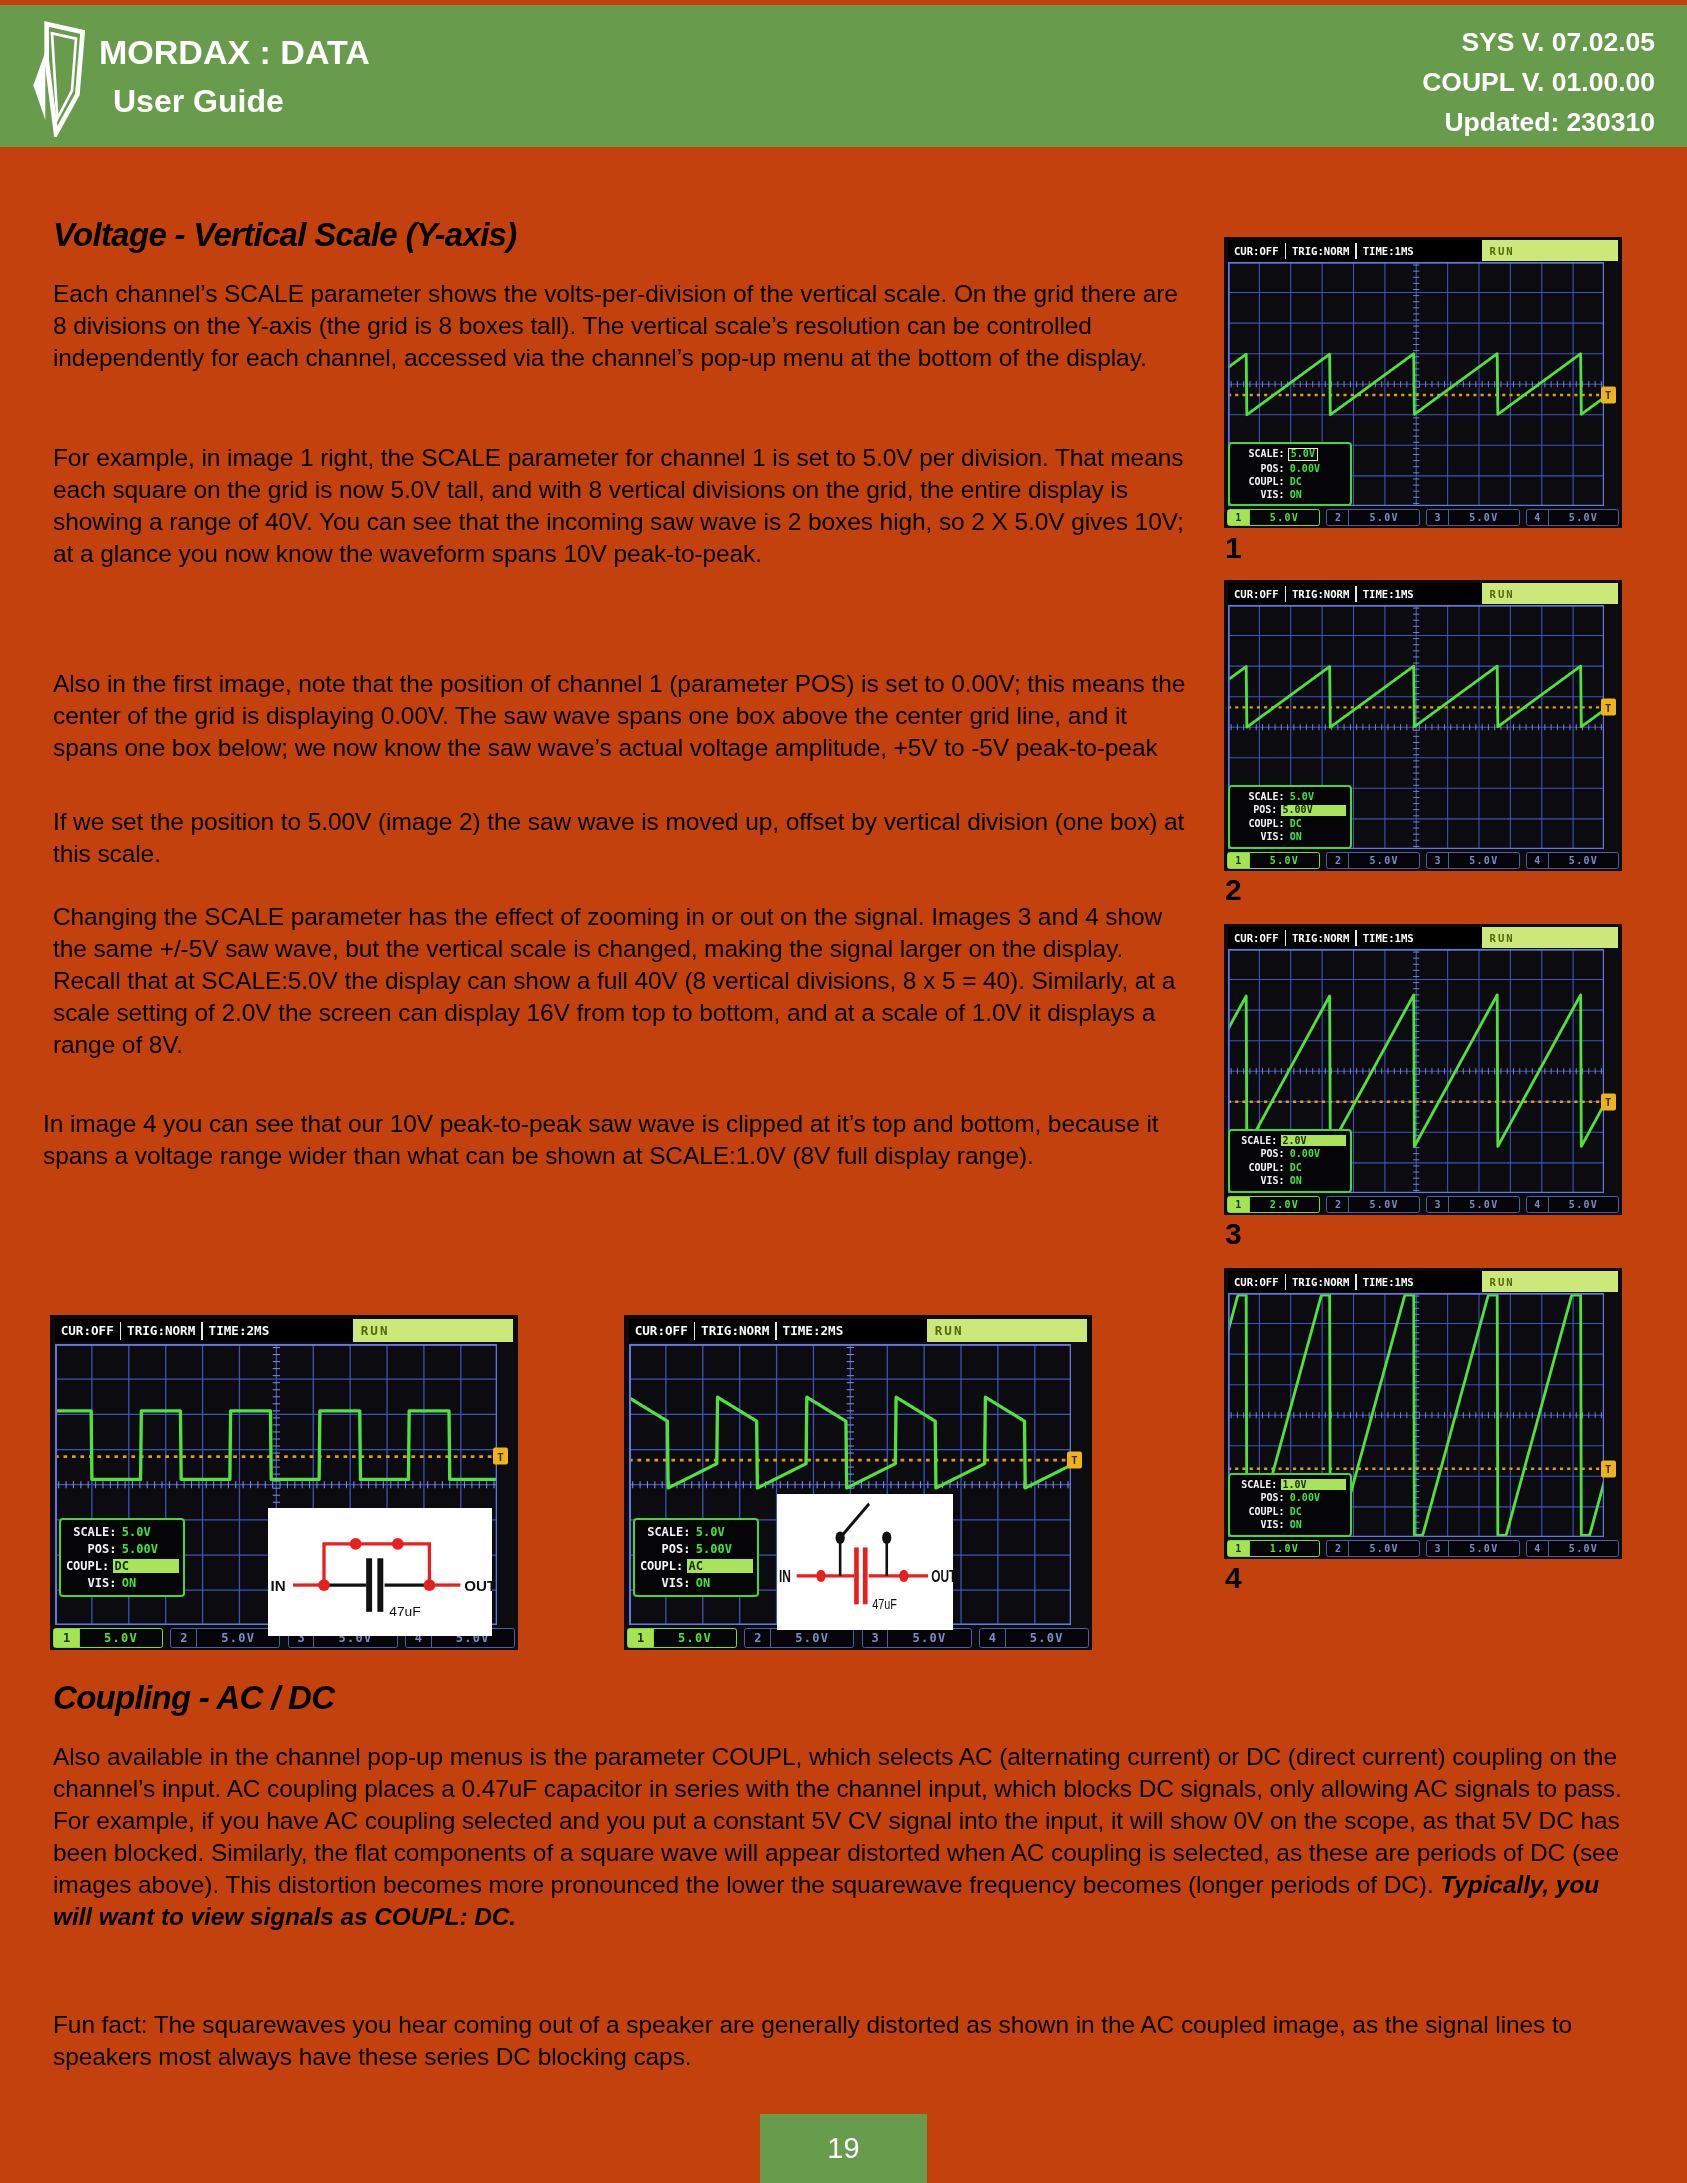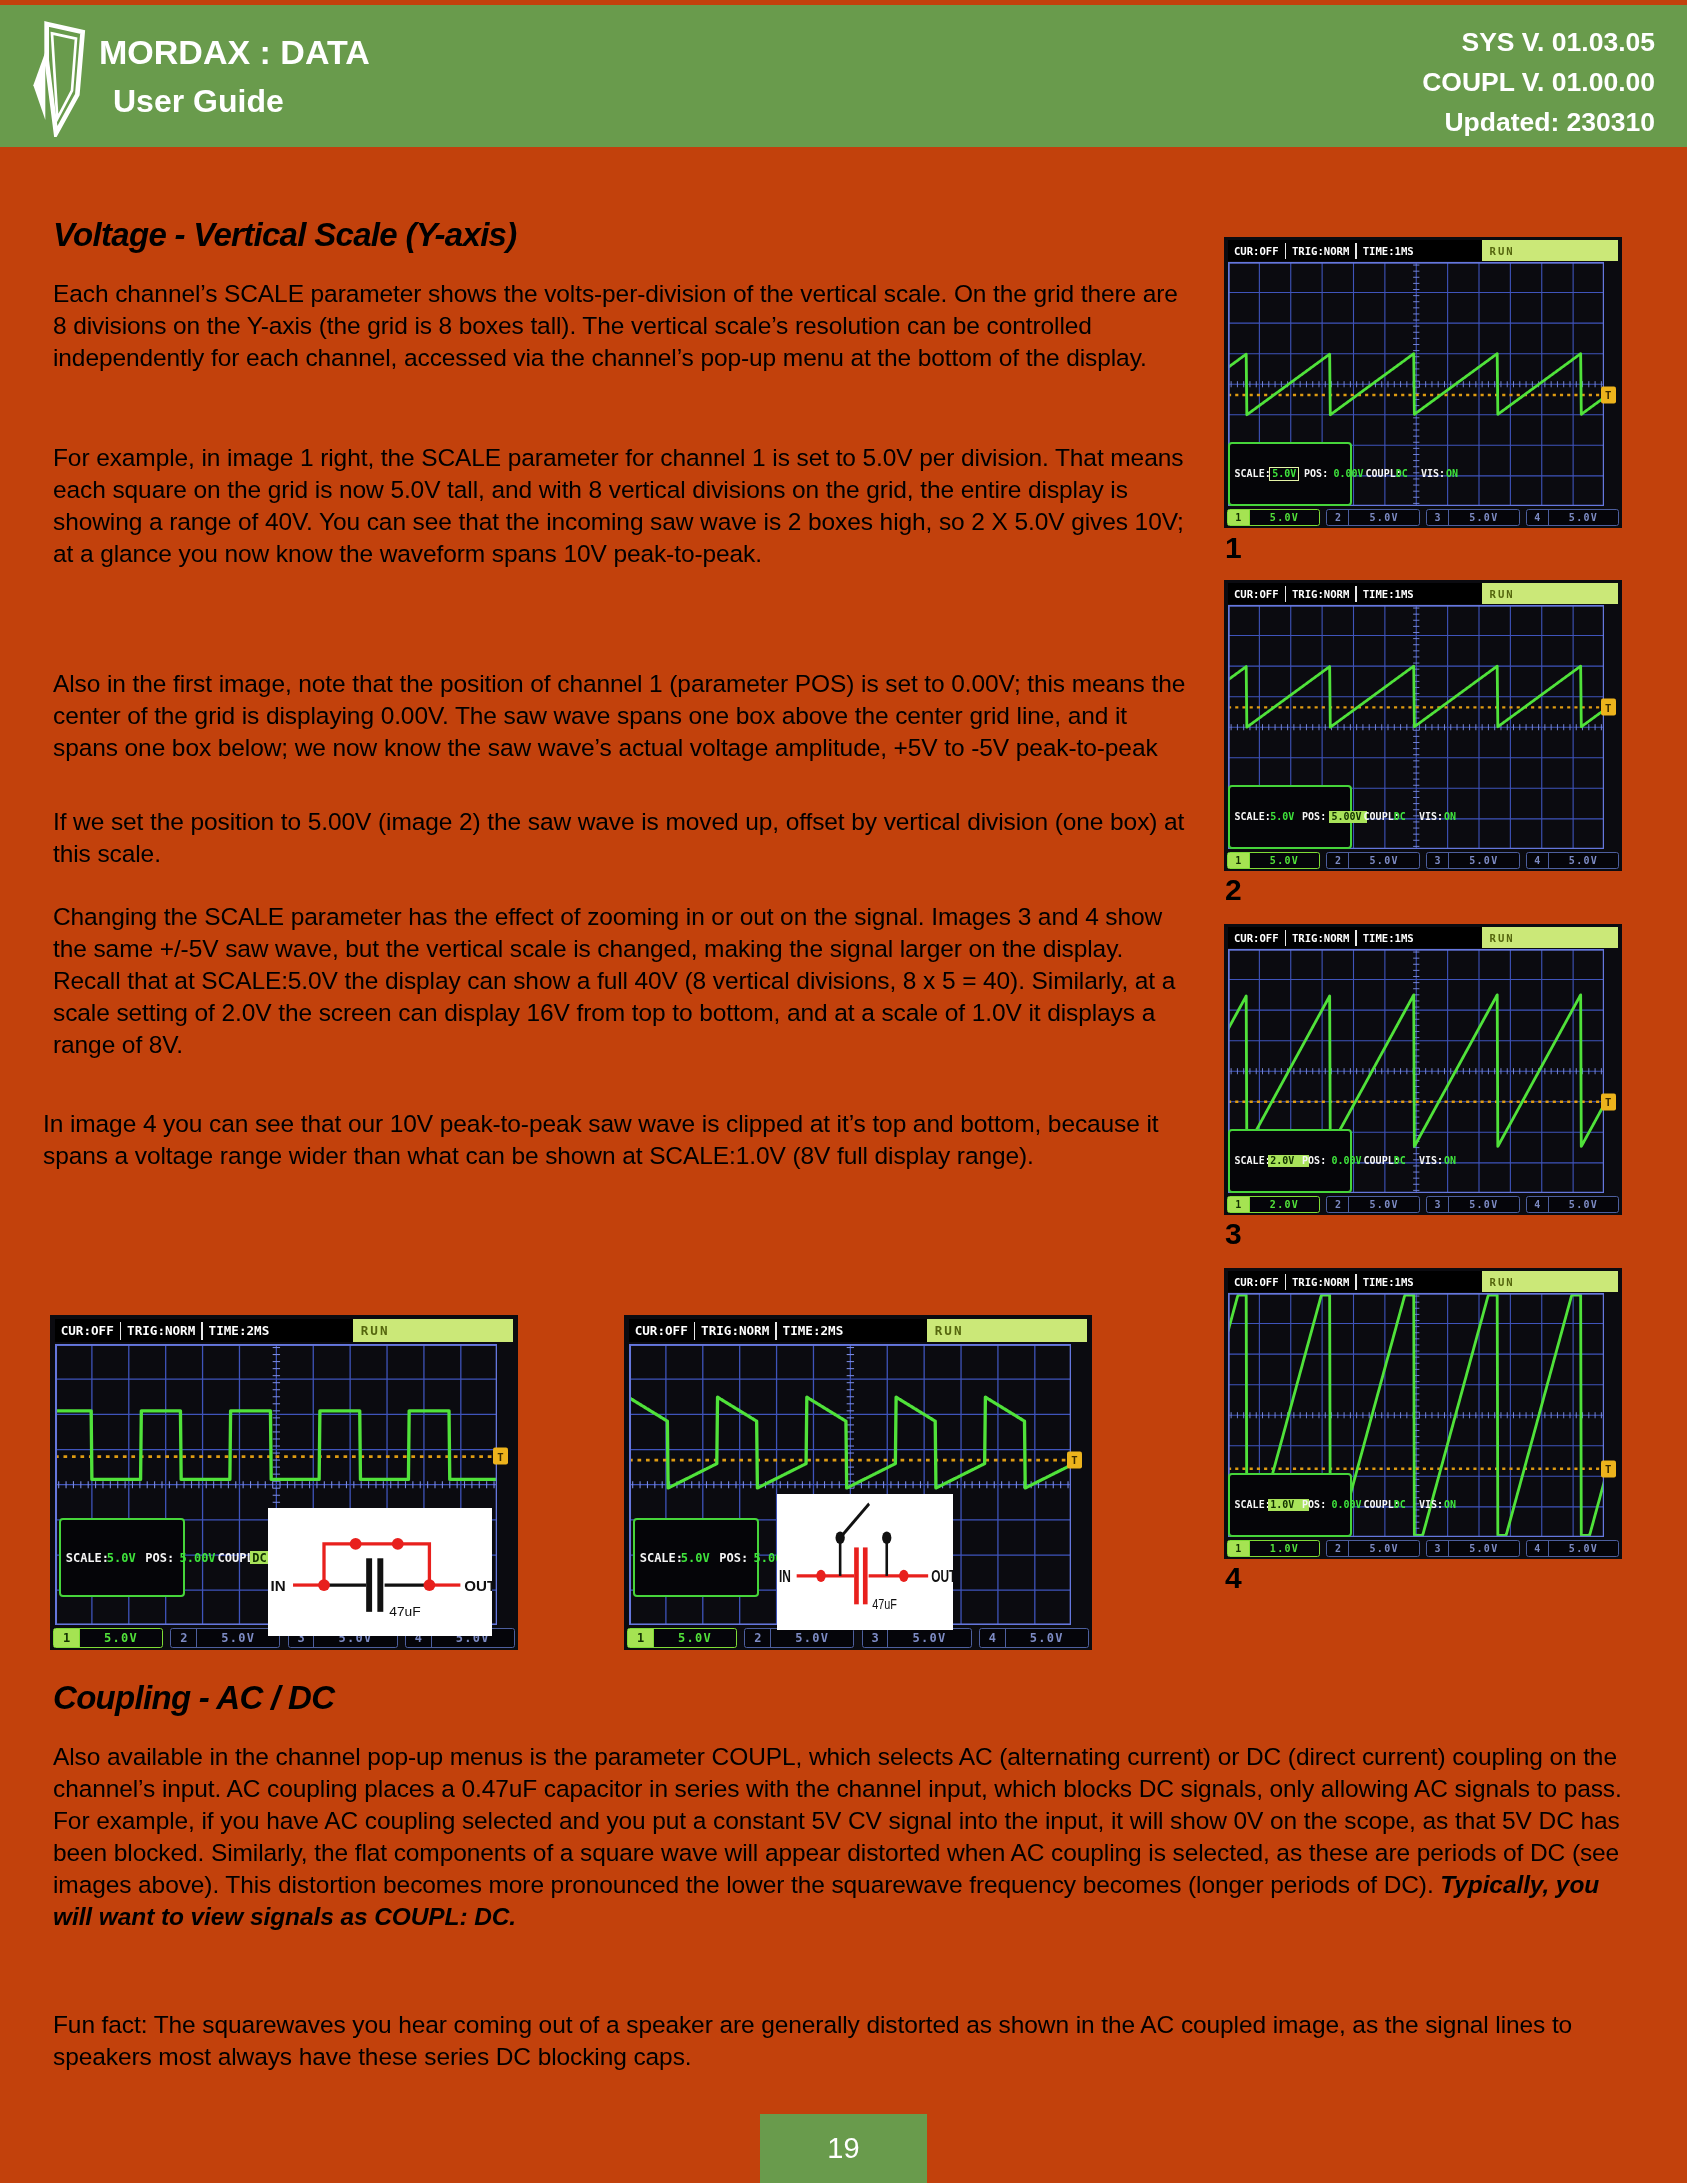--- a/index.html
+++ b/index.html
@@ -28,21 +28,21 @@
   .seg{padding:0 6px;}
   .sep{width:1.3px;height:78%;background:#e8e8e8;}
   .runbox{margin-left:auto;width:35%;height:100%;background:#cbe878;color:#55660e;
           display:flex;align-items:center;padding-left:8px;box-sizing:border-box;letter-spacing:2px;}
   .gridarea{position:absolute;left:1%;top:8.6%;width:94.6%;height:84%;}
   .gridsvg{position:absolute;left:0;top:0;width:100%;height:100%;}
   .tmark{position:absolute;left:99%;width:15px;height:17px;background:#edb31c;color:#3a2a00;
          font-family:"DejaVu Sans Mono",monospace;font-weight:bold;font-size:10.6px;
          display:flex;align-items:center;justify-content:center;border-radius:2px;transform:translateY(-50%);}
   .popup{position:absolute;background:#050508;border:2px solid #46d53a;border-radius:4px;
-         display:flex;flex-direction:row;justify-content:space-around;padding:3.3px 4.6px;
+         display:flex;flex-direction:column;justify-content:space-around;padding:3.3px 4.6px;
          box-sizing:border-box;font-family:"DejaVu Sans Mono",monospace;font-weight:bold;z-index:3;}
   .scope.sm .popup{left:0;top:73.5%;width:33%;height:26.5%;font-size:10px;}
   .scope.lg .popup{left:1%;top:62%;width:28.5%;height:28%;font-size:12px;}
   .prow{display:flex;align-items:center;white-space:nowrap;line-height:1;}
   .plabel{width:45%;text-align:right;color:#f5f5f5;}
   .pval{color:#3fe43c;margin-left:3.3px;padding:0.7px 2px;}
   .pval.fill{background:#a9e35a;color:#113000;min-width:55%;}
   .pval.box{border:1.3px solid #e6f4a8;}
   .chanbar{position:absolute;left:0.7%;top:93.4%;width:98.6%;height:6%;display:flex;gap:1.6%;
            font-family:"DejaVu Sans Mono",monospace;font-weight:bold;}
@@ -75,21 +75,21 @@
     <div class="logo">
       <svg viewBox="0 0 90 176">
         <polygon points="8,98 26,48 26,150" fill="#ffffff"></polygon>
         <path d="M 28,6 L 82,18 L 74,112 L 42,170 L 28,60 Z" fill="none" stroke="#ffffff" stroke-width="7" stroke-linejoin="miter"></path>
         <path d="M 36,20 L 72,28 L 66,106 L 44,148 Z" fill="none" stroke="#ffffff" stroke-width="4"></path>
       </svg>
     </div>
     <div class="h-title">MORDAX : DATA</div>
     <div class="h-sub">User Guide</div>
     <div class="h-right">
-      <div>SYS V. 01.03.05</div>
+      <div>SYS V. 07.02.05</div>
       <div>COUPL V. 01.00.00</div>
       <div>Updated: 230310</div>
     </div>
   </div>
 
   <div class="doc doc-h" style="left:53px;top:216px;">Voltage - Vertical Scale (Y-axis)</div>
   <div class="doc doc-p" style="left:53px;top:278px;width:1138px;">Each channel’s SCALE parameter shows the volts-per-division of the vertical scale. On the grid there are 8 divisions on the Y-axis (the grid is 8 boxes tall). The vertical scale’s resolution can be controlled independently for each channel, accessed via the channel’s pop-up menu at the bottom of the display.</div>
   <div class="doc doc-p" style="left:53px;top:442px;width:1138px;">For example, in image 1 right, the SCALE parameter for channel 1 is set to 5.0V per division. That means each square on the grid is now 5.0V tall, and with 8 vertical divisions on the grid, the entire display is showing a range of 40V. You can see that the incoming saw wave is 2 boxes high, so 2 X 5.0V gives 10V; at a glance you now know the waveform spans 10V peak-to-peak.</div>
   <div class="doc doc-p" style="left:53px;top:640px;width:1138px;margin-top:28px;">Also in the first image, note that the position of channel 1 (parameter POS) is set to 0.00V; this means the center of the grid is displaying 0.00V. The saw wave spans one box above the center grid line, and it spans one box below; we now know the saw wave’s actual voltage amplitude, +5V to -5V peak-to-peak</div>
   <div class="doc doc-p" style="left:53px;top:806px;width:1138px;">If we set the position to 5.00V (image 2) the saw wave is moved up, offset by vertical division (one box) at this scale.</div>

